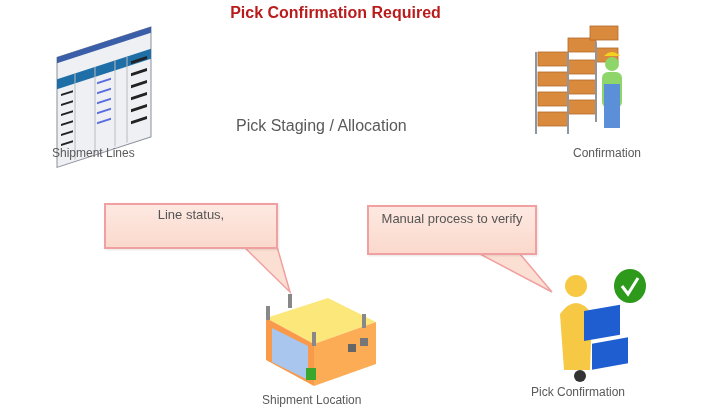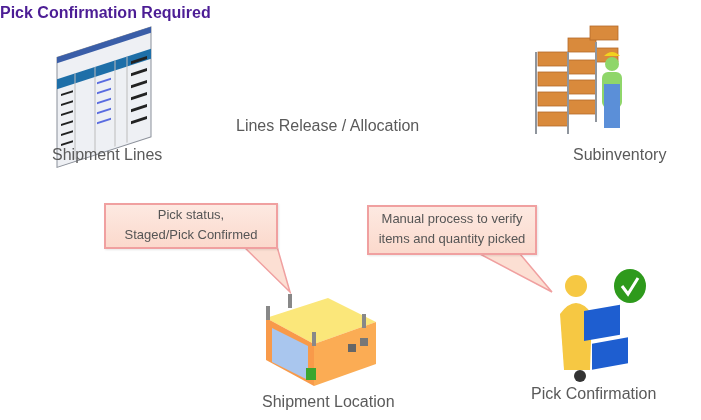--- a/index.html
+++ b/index.html
@@ -1,20 +1,20 @@
 <!DOCTYPE html>
 <html><head>
 <meta charset="utf-8">
 <style>
   html, body { margin:0; padding:0; }
   body { width:701px; height:420px; background:#ffffff; position:relative; overflow:hidden;
          font-family:"Liberation Sans", sans-serif; color:#595959; }
   .abs { position:absolute; }
-  .title { left:0; width:671px; top:4px; text-align:left; font-weight:bold; font-size:16px; color:#4c1d95; }
-  .label { font-size:16px; color:#5a5a5a; white-space:nowrap; }
+  .title { left:0; width:671px; top:4px; text-align:center; font-weight:bold; font-size:16px; color:#b91c1c; }
+  .label { font-size:12px; color:#5a5a5a; white-space:nowrap; }
   .callout { background:linear-gradient(#fde9e1,#fbd9cc); border:2px solid #f0a0a0;
              font-size:13px; color:#555; text-align:center; line-height:20px; box-shadow:1px 1px 2px rgba(0,0,0,0.1); }
   svg { position:absolute; overflow:visible; }
 </style>
 </head>
 <body>
 
 <div class="abs title">Pick Confirmation Required</div>
 
 <svg style="left:55px;top:18px" width="100" height="130">
@@ -46,21 +46,21 @@
       <rect x="42" y="78" width="14" height="2"></rect>
         <rect x="42" y="88" width="14" height="2"></rect>
       <rect x="42" y="98" width="14" height="2"></rect>
         <rect x="42" y="108" width="14" height="2"></rect>
       <rect x="42" y="118" width="14" height="2"></rect>
     </g>
   </g>
 </svg>
 <div class="abs label" style="left:52px;top:146px">Shipment Lines</div>
 
-<div class="abs label" style="left:236px;top:117px;font-size:16px">Lines Release / Allocation</div>
+<div class="abs label" style="left:236px;top:117px;font-size:16px">Pick Staging / Allocation</div>
 
 <svg style="left:530px;top:22px" width="110" height="120">
   <g fill="#d98a3c" stroke="#b5692a" stroke-width="0.8">
     <rect x="8" y="30" width="30" height="14"></rect>
       <rect x="8" y="50" width="30" height="14"></rect>
     <rect x="8" y="70" width="30" height="14"></rect>
       <rect x="8" y="90" width="30" height="14"></rect>
     <rect x="38" y="16" width="28" height="14"></rect>
       <rect x="38" y="38" width="28" height="14"></rect>
     <rect x="38" y="58" width="28" height="14"></rect>
@@ -71,33 +71,31 @@
   <g stroke="#8f959d" stroke-width="2">
     <line x1="6" y1="30" x2="6" y2="112"></line>
       <line x1="38" y1="30" x2="38" y2="112"></line>
     <line x1="66" y1="20" x2="66" y2="100"></line>
   </g>
   <circle cx="82" cy="42" r="7" fill="#8fd66a"></circle>
   <path d="M74 34 Q82 26 90 34 Z" fill="#f2d21e"></path>
   <rect x="72" y="50" width="20" height="36" rx="6" fill="#8fd66a"></rect>
   <rect x="74" y="62" width="16" height="44" fill="#5b8fd8"></rect>
 </svg>
-<div class="abs label" style="left:573px;top:146px">Subinventory</div>
+<div class="abs label" style="left:573px;top:146px">Confirmation</div>
 
 <svg style="left:0;top:0" width="701" height="420">
   <polygon points="240,243 276,243 290,292" fill="#fcdfd3" stroke="#f0a0a0" stroke-width="1.5"></polygon>
   <polygon points="480,254 520,254 552,292" fill="#fcdfd3" stroke="#f0a0a0" stroke-width="1.5"></polygon>
 </svg>
 <div class="abs callout" style="left:104px;top:203px;width:170px;height:42px">
-  <div>Pick status,</div>
-  <div>Staged/Pick Confirmed</div>
+  <div>Line status,</div>
 </div>
 <div class="abs callout" style="left:367px;top:205px;width:170px;height:50px;padding-top:2px;box-sizing:border-box">
   <div>Manual process to verify</div>
-  <div>items and quantity picked</div>
 </div>
 
 <svg style="left:262px;top:288px" width="120" height="100">
   <polygon points="4,30 66,10 114,34 52,56" fill="#fbe77a"></polygon>
   <polygon points="4,30 52,56 52,98 4,72" fill="#f89a4a"></polygon>
   <polygon points="52,56 114,34 114,76 52,98" fill="#fbac54"></polygon>
   <polygon points="10,40 46,58 46,92 10,74" fill="#a9c6ee"></polygon>
   <rect x="86" y="56" width="8" height="8" fill="#666"></rect>
     <rect x="98" y="50" width="8" height="8" fill="#777"></rect>
   <rect x="44" y="80" width="10" height="12" fill="#3aa62e"></rect>

